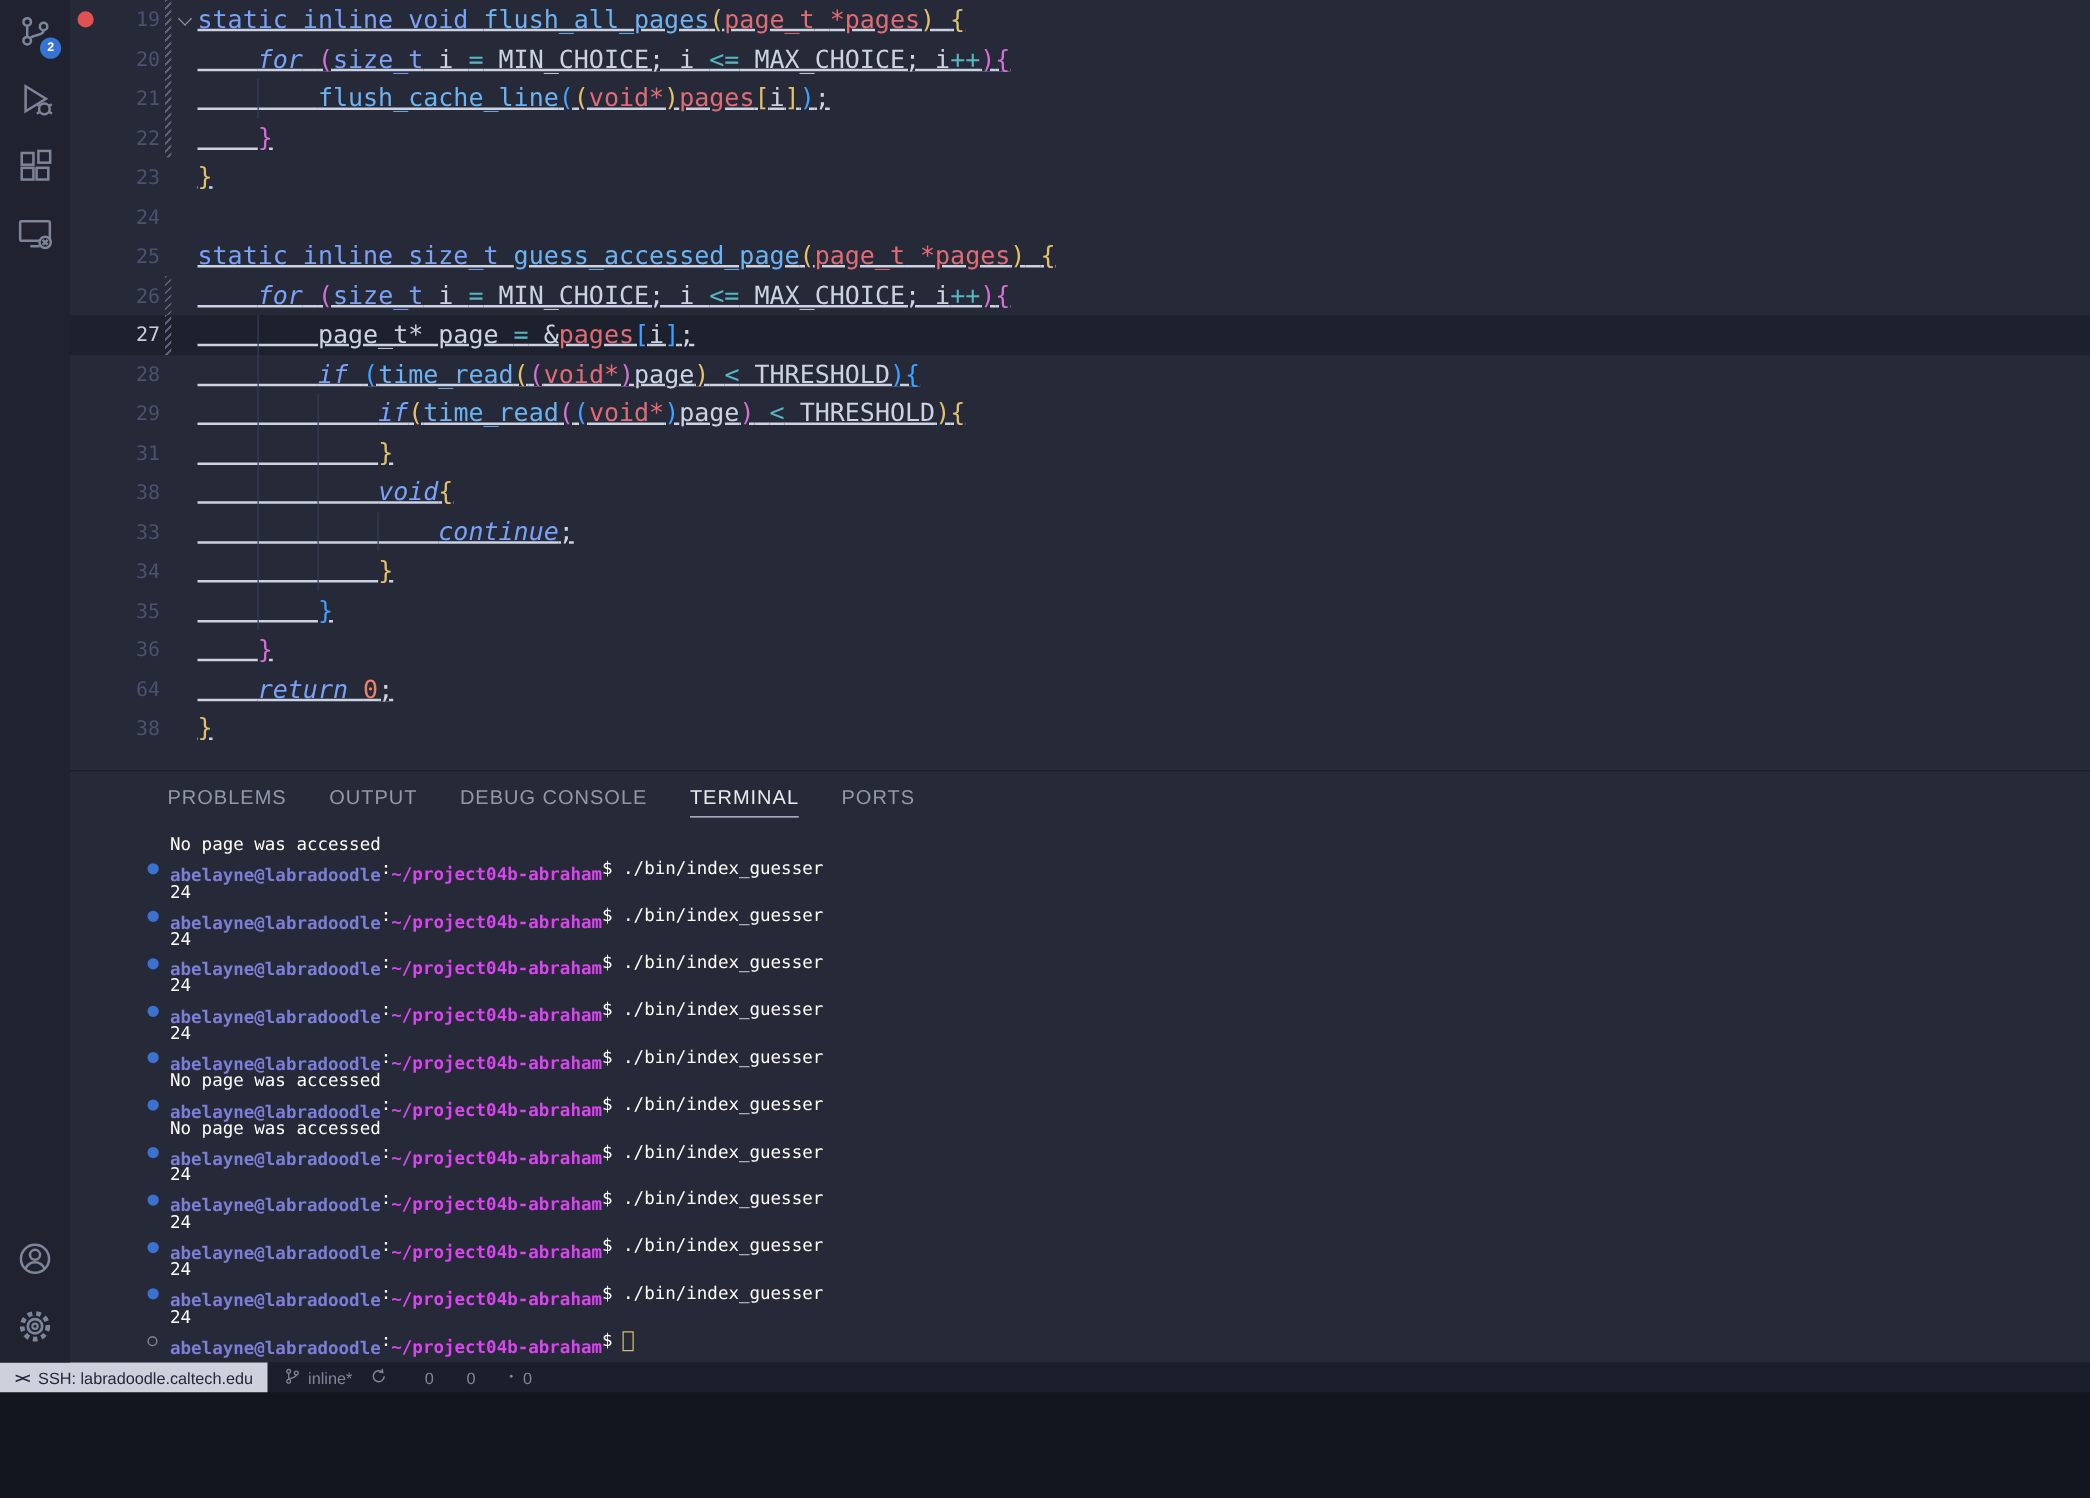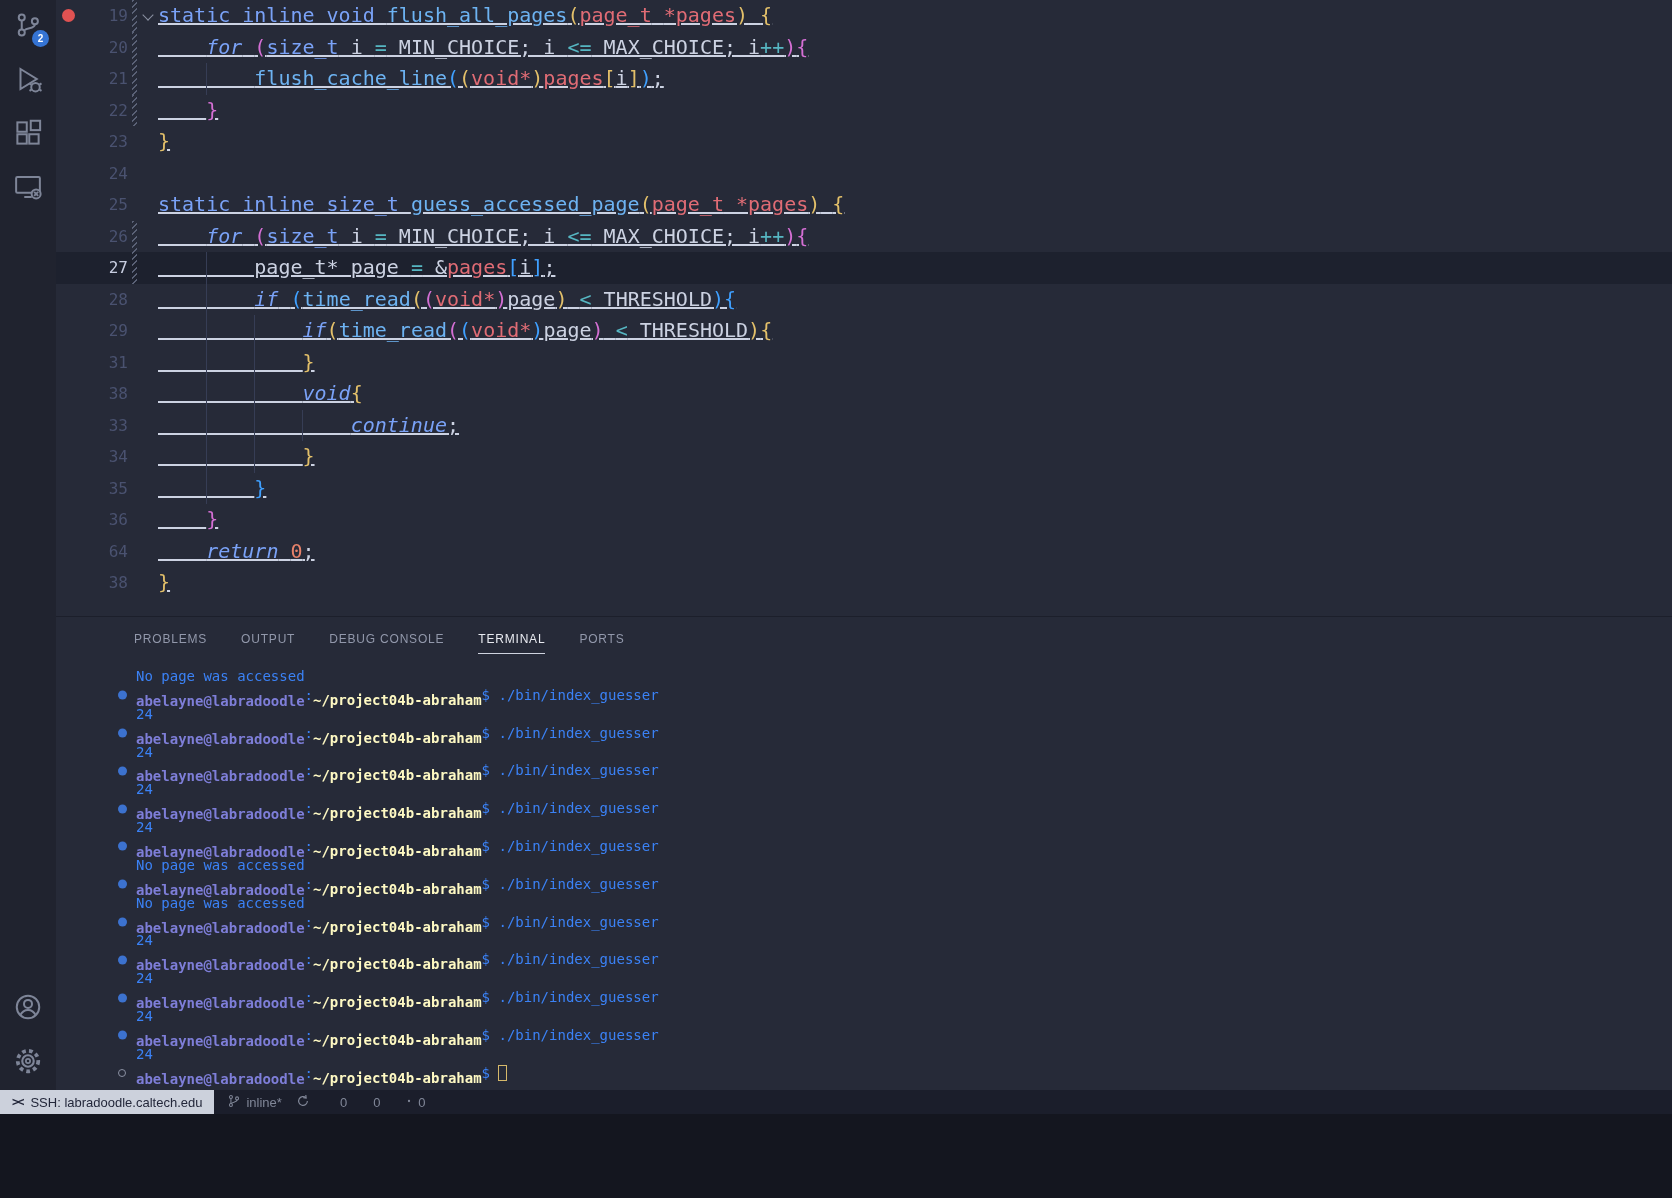--- a/index.html
+++ b/index.html
@@ -54,34 +54,34 @@
   .t-b1   { color:#e3c06a; }
   .t-b2   { color:#d46fd4; }
   .t-b3   { color:#3fa0ff; }
 
   
   #panel {
     position:absolute; left:56px; top:616px; right:0; height:474px;
     background:#262a38; border-top:1px solid #1c1f2b;
   }
   #panel-tabs { height:44px; display:flex; align-items:stretch; padding-left:78px; gap:34px; }
-  .ptab { font-size:12px; letter-spacing:0.8px; color:#9298ab; display:flex; align-items:center;
+  .ptab { font-size:16px; letter-spacing:0.8px; color:#9298ab; display:flex; align-items:center;
     position:relative; cursor:pointer; }
   .ptab.active { color:#e8eaf0; }
   .ptab.active::after { content:""; position:absolute; bottom:7px; left:0; right:0; height:1px;
     background:#cfd3df; }
   #terminal { padding-top:6px; font:14px/18.9px "DejaVu Sans Mono", monospace; color:#c2c7d5; }
   .trow { display:flex; height:18.9px; align-items:center; white-space:pre; }
   .tgut { width:80px; flex:none; position:relative; height:100%; }
   .tcircle { position:absolute; left:62px; top:50%; transform:translateY(-50%);
     width:9px; height:9px; border-radius:50%; background:#3c72cf; }
   .tcircle.hollow { background:transparent; border:1.5px solid #8a90a2; width:8px; height:8px; }
   .tuser { color:#7e7ed8; font-weight:bold;margin-top:12px; }
-  .tpath { color:#fef9c3; font-weight:bold;margin-top:10px; }
-  .tplain { color:#3b82f6; }
+  .tpath { color:#d946ef; font-weight:bold;margin-top:10px; }
+  .tplain { color:#ffffff; }
   .cursorbox { display:inline-block; width:9px; height:16px; border:1px solid #d6b96a;
     margin-left:8px; vertical-align:-3px; }
 
   
   #status-bar {
     position:absolute; left:0; top:1090px; width:100%; height:24px;
     background:#1b1e2b; display:flex; align-items:stretch;
     font-size:13px; color:#818798;
   }
   .sb-remote { background:#ccd1dc; color:#23273a; display:flex; align-items:center;

